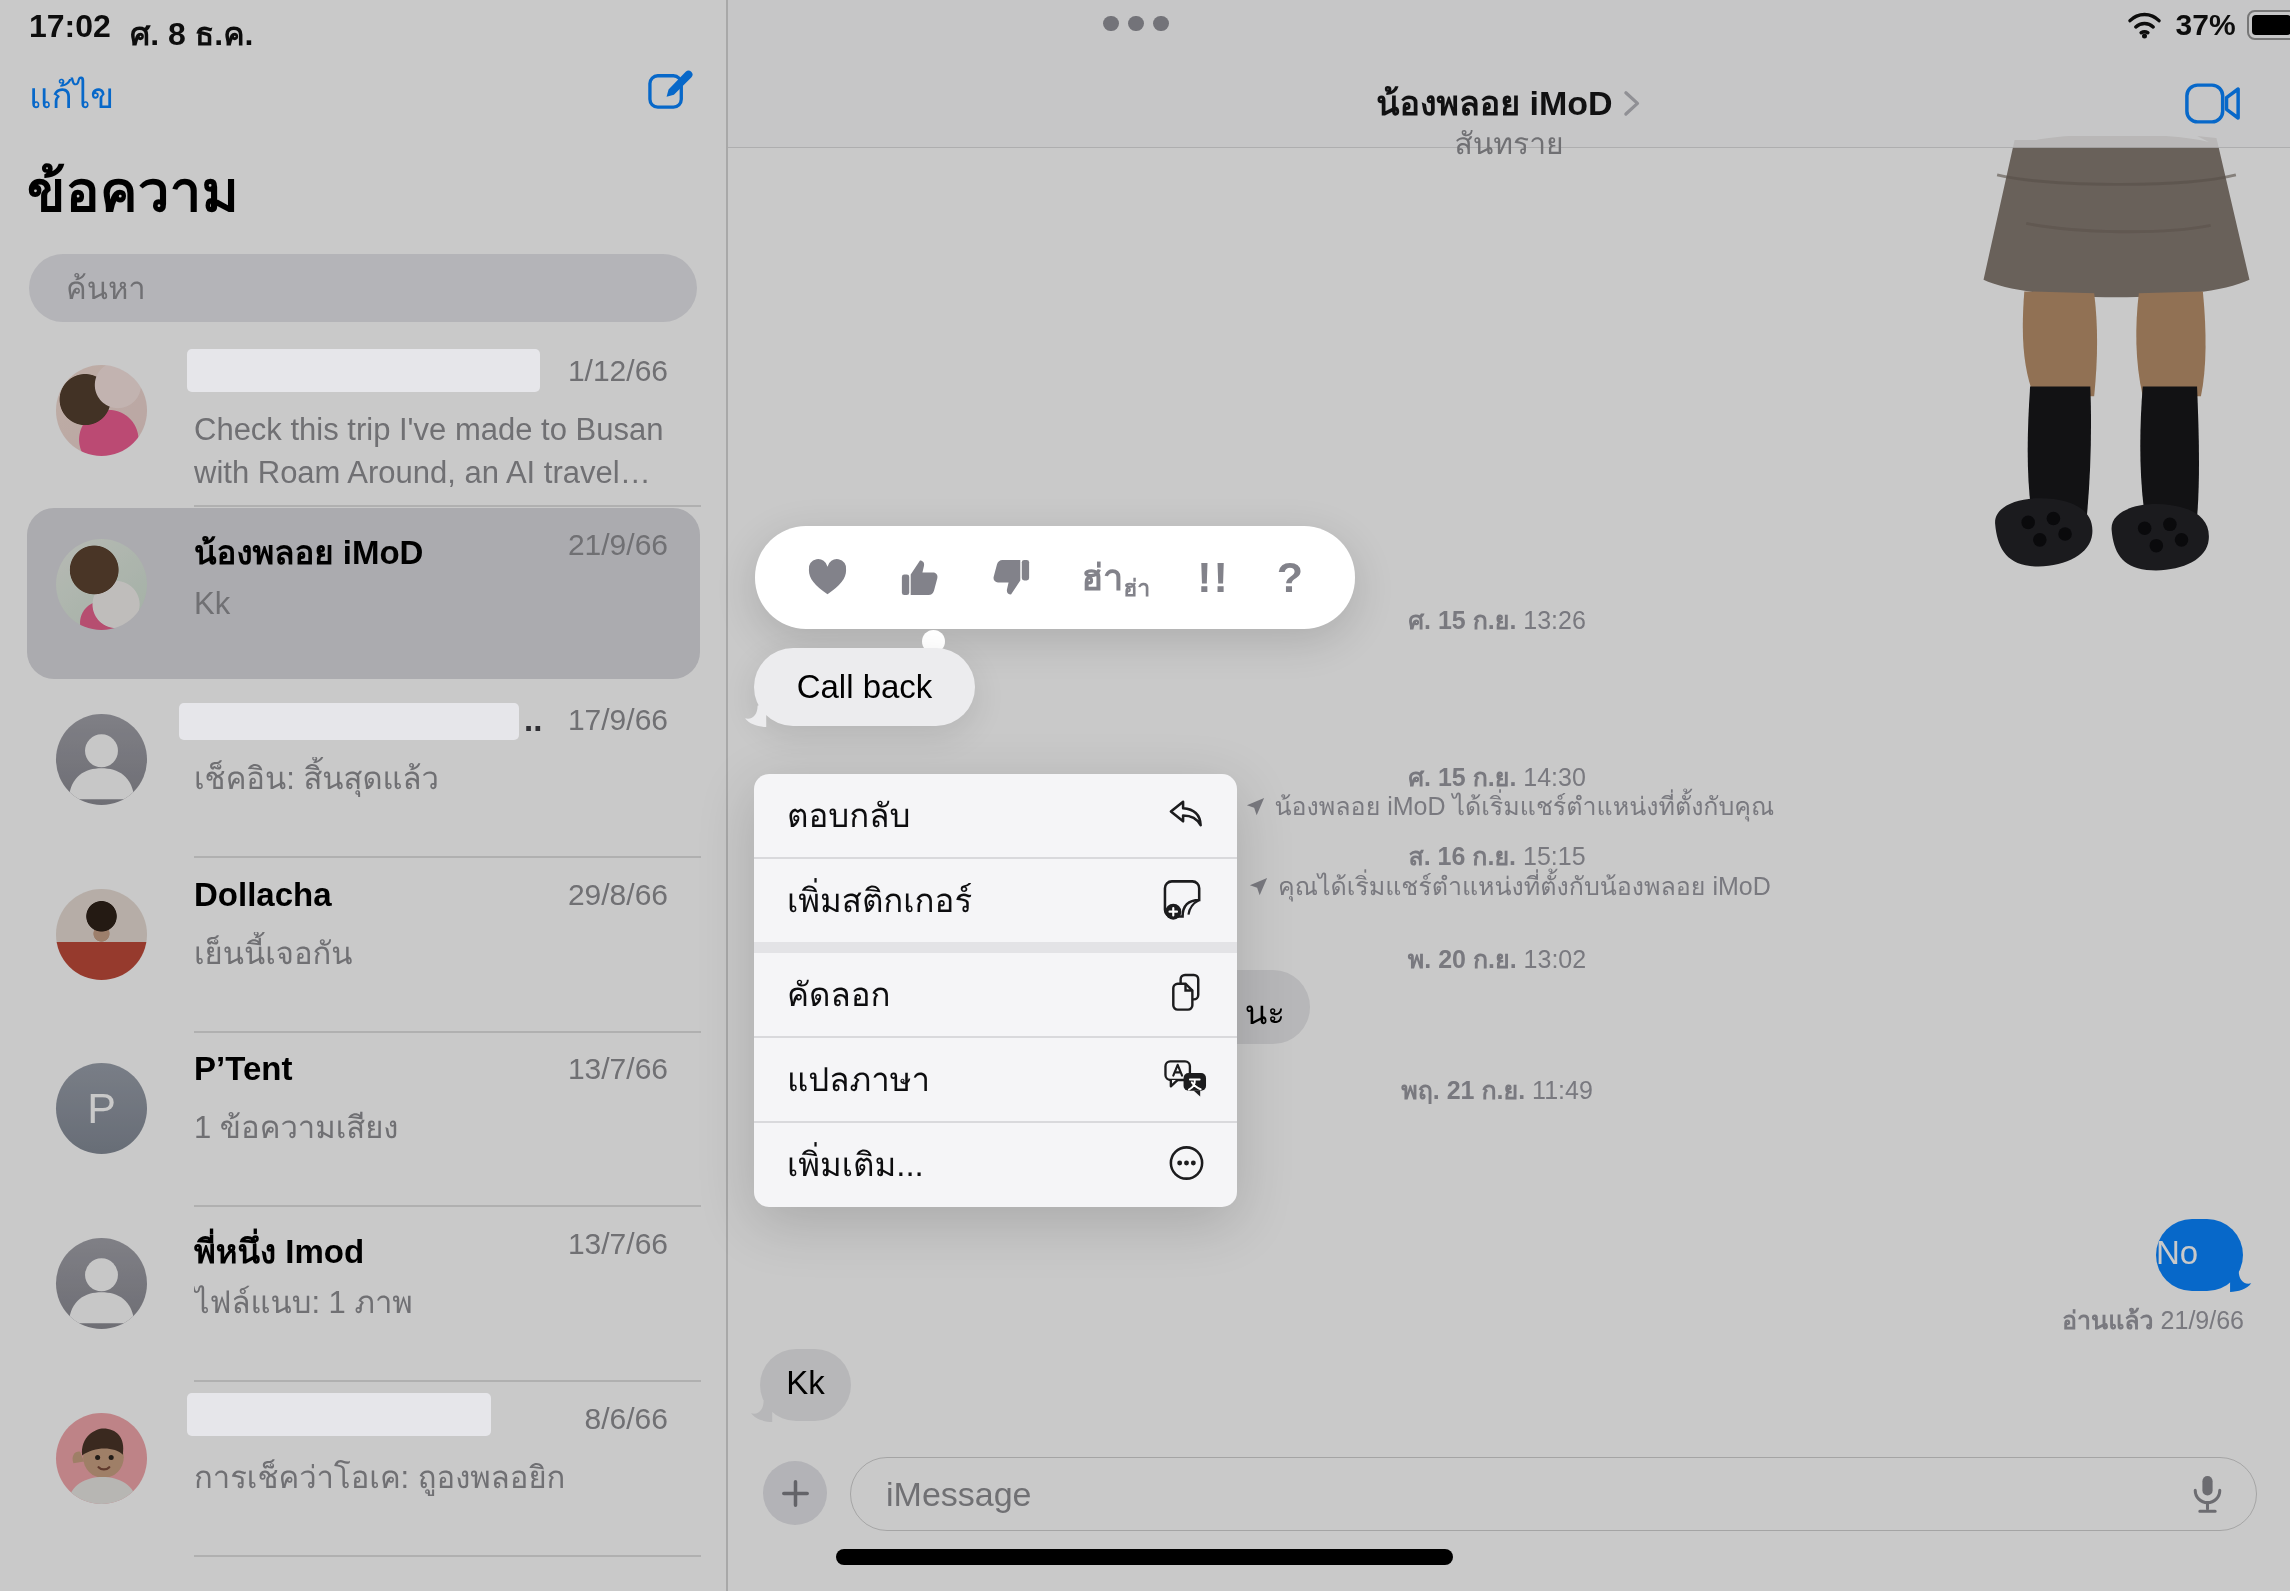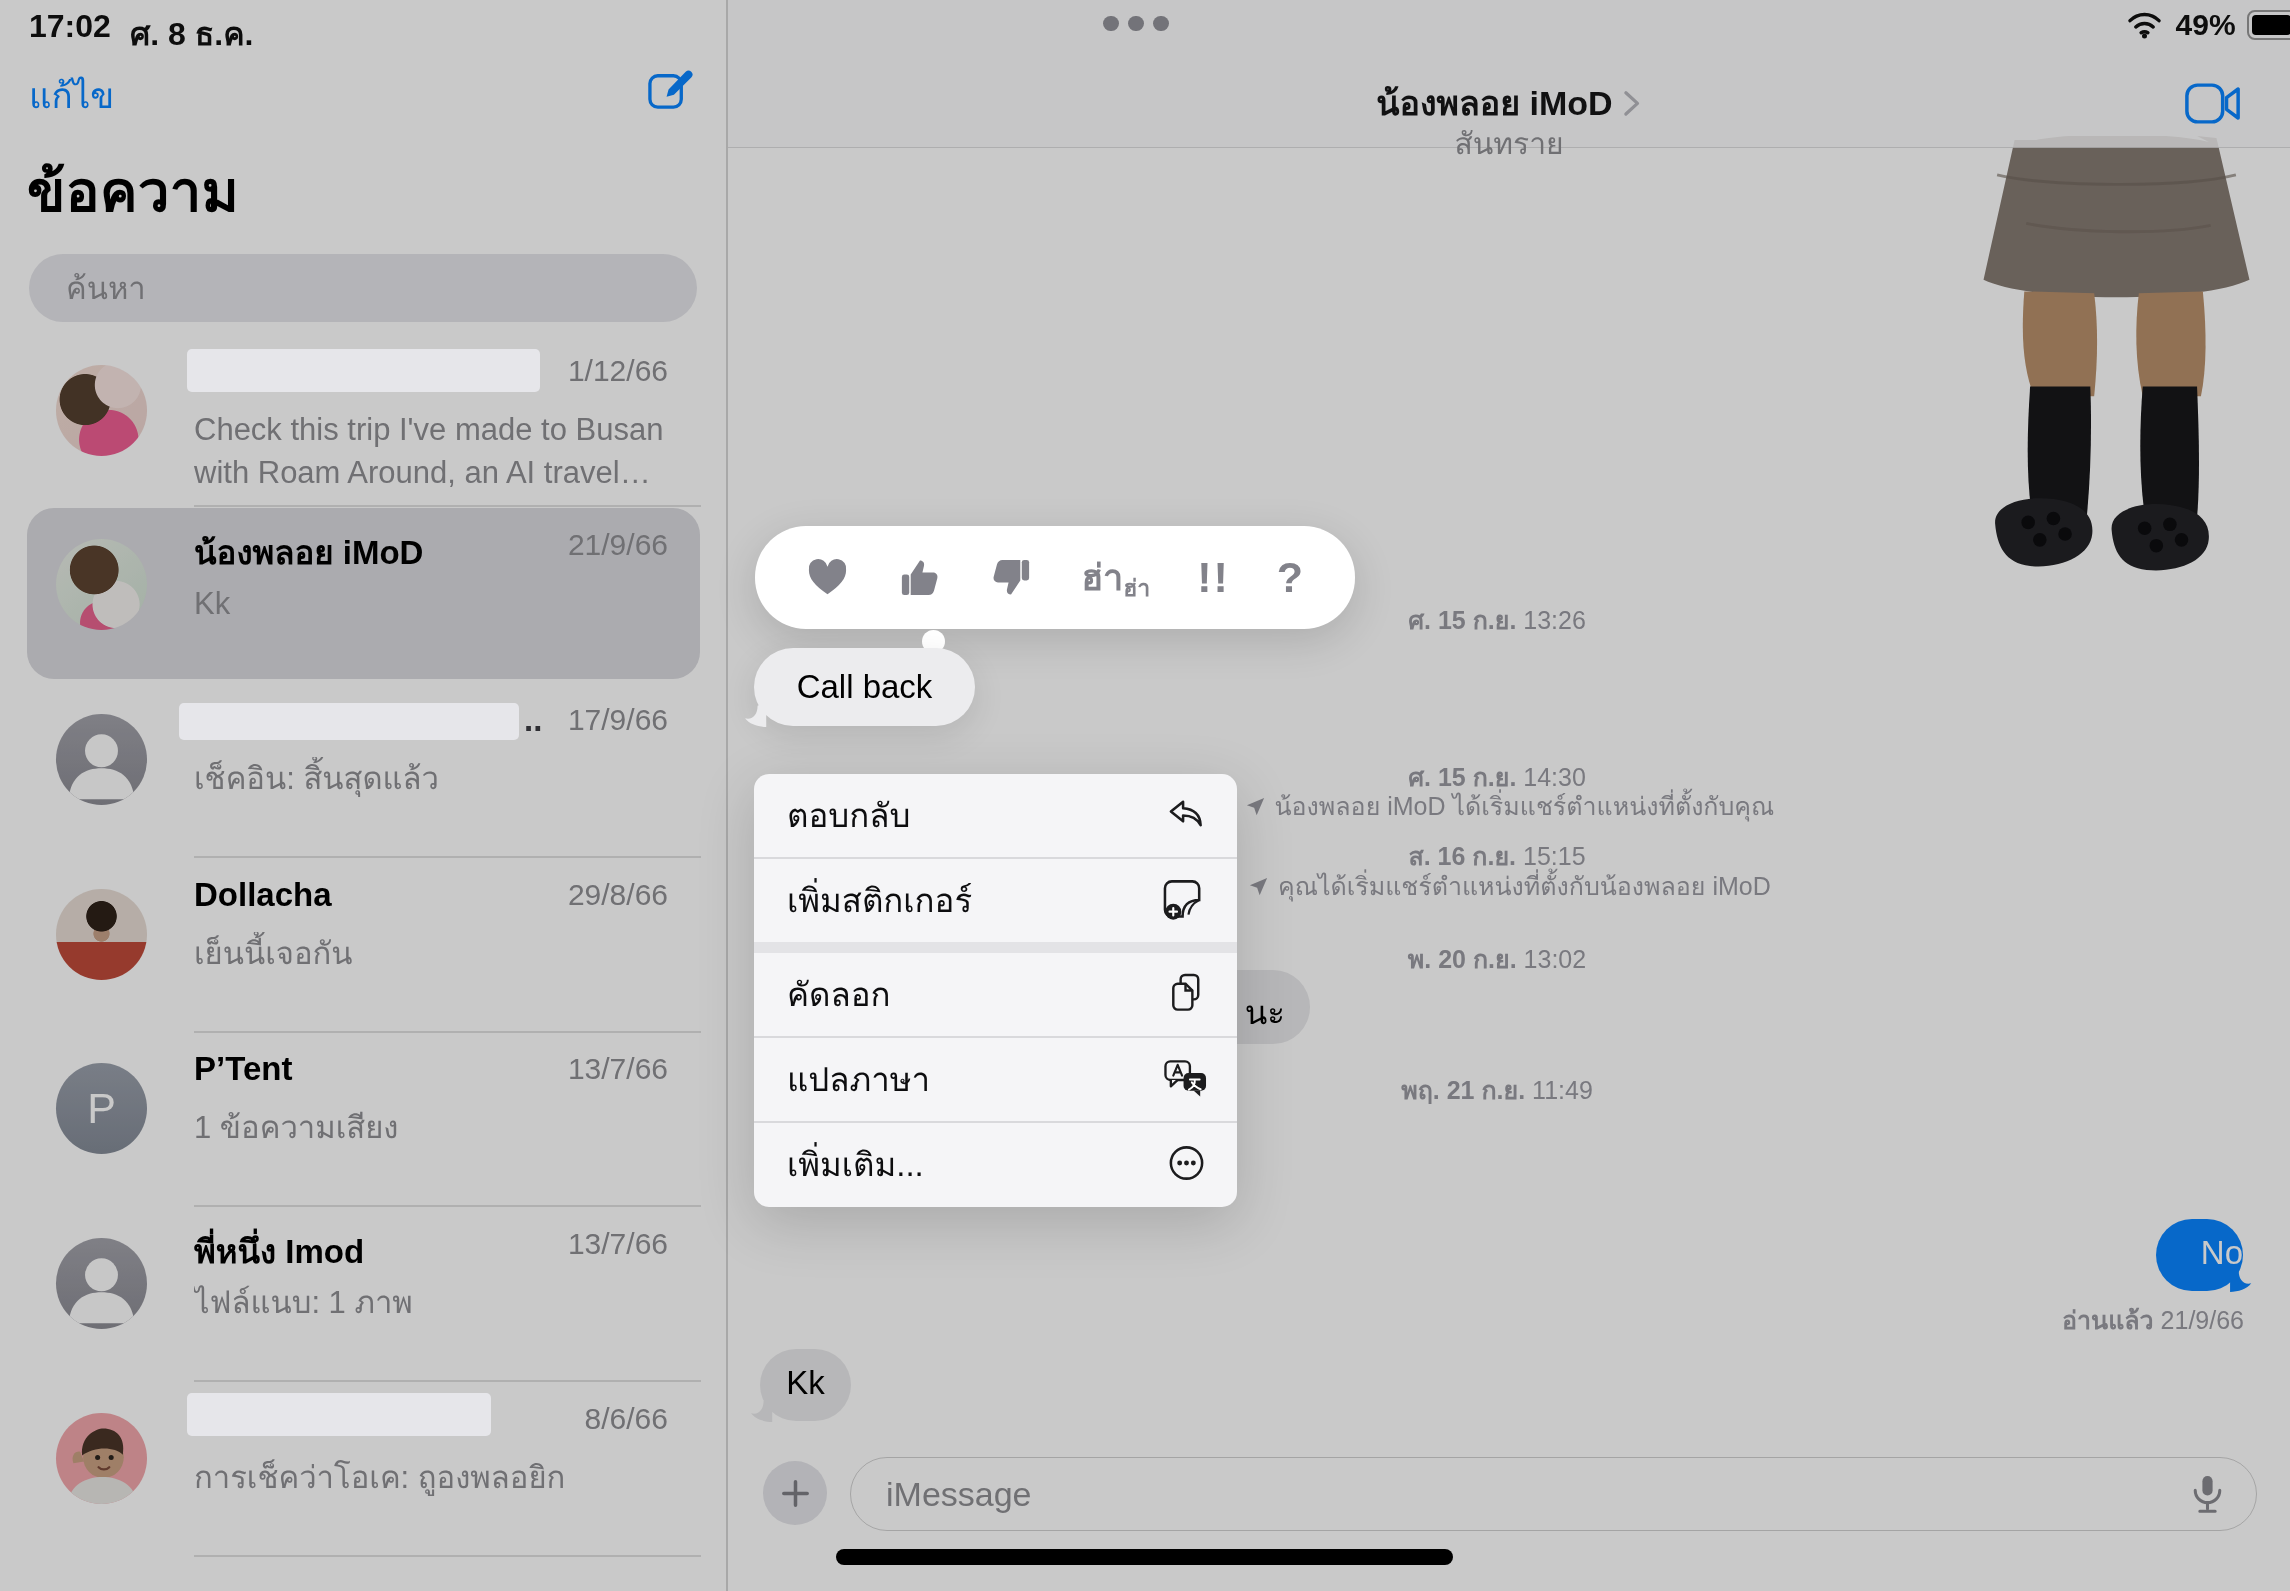--- a/index.html
+++ b/index.html
@@ -287,21 +287,21 @@
 
     <div class="bubble b-gray" style="left:398px;top:970px;width:184px;height:74px;">
       <span style="position:absolute;right:25px;top:15.5px;">นะ</span>
     </div>
 
     <div class="ts" style="top:1070px">
       <b>พฤ. 21 ก.ย.</b>&nbsp;<span>11:49</span>
     </div>
 
     <div class="bubble b-blue" style="left:1428px;top:1219px;width:87px;height:72px;">
-      <span style="position:absolute;left:0;right:0;top:14.6px;text-align:right;">No</span>
+      <span style="position:absolute;left:0;right:0;top:14.6px;text-align:left;">No</span>
       <svg class="tail" style="right:-8.7px;bottom:-1px;" width="21.3" height="25" viewBox="0 0 22 26">
         <path d="M0 0 L0 26 C8 26 18 23 22 17 C14 19 9 13 9 4 Z" fill="#0a84ff"></path>
       </svg>
     </div>
     <div class="receipt">
       <b>อ่านแล้ว</b>&nbsp;<span>21/9/66</span>
     </div>
 
     <div class="bubble b-gray" style="left:32px;top:1349px;width:91px;height:72px;">
       <span style="position:absolute;left:0;right:0;top:14.6px;text-align:center;">Kk</span>
@@ -327,21 +327,21 @@
     </div>
   </div>
 
   <div id="status-right">
     <svg width="39" height="29" viewBox="0 0 40 30">
       <path d="M5 11 a21 21 0 0 1 30 0" stroke="#111" stroke-width="3.6" fill="none" stroke-linecap="round"></path>
       <path d="M11 17.5 a13 13 0 0 1 18 0" stroke="#111" stroke-width="3.6" fill="none" stroke-linecap="round"></path>
       <path d="M16.5 23.5 a7 7 0 0 1 7 0" stroke="#111" stroke-width="3.6" fill="none" stroke-linecap="round"></path>
       <circle cx="20" cy="27" r="2.6" fill="#111"></circle>
     </svg>
-    <span class="batt-pct">49%</span>
+    <span class="batt-pct">37%</span>
     <span class="batt">
         <span class="fill"></span>
       </span>
   </div>
 
   <div id="dim"></div>
 
   <div class="redact-bar" style="left:187px;top:349px;width:353px;height:43px;"></div>
   <div class="redact-bar" style="left:179px;top:703px;width:340px;height:37px;"></div>
   <div class="redact-bar" style="left:187px;top:1393px;width:304px;height:43px;"></div>

